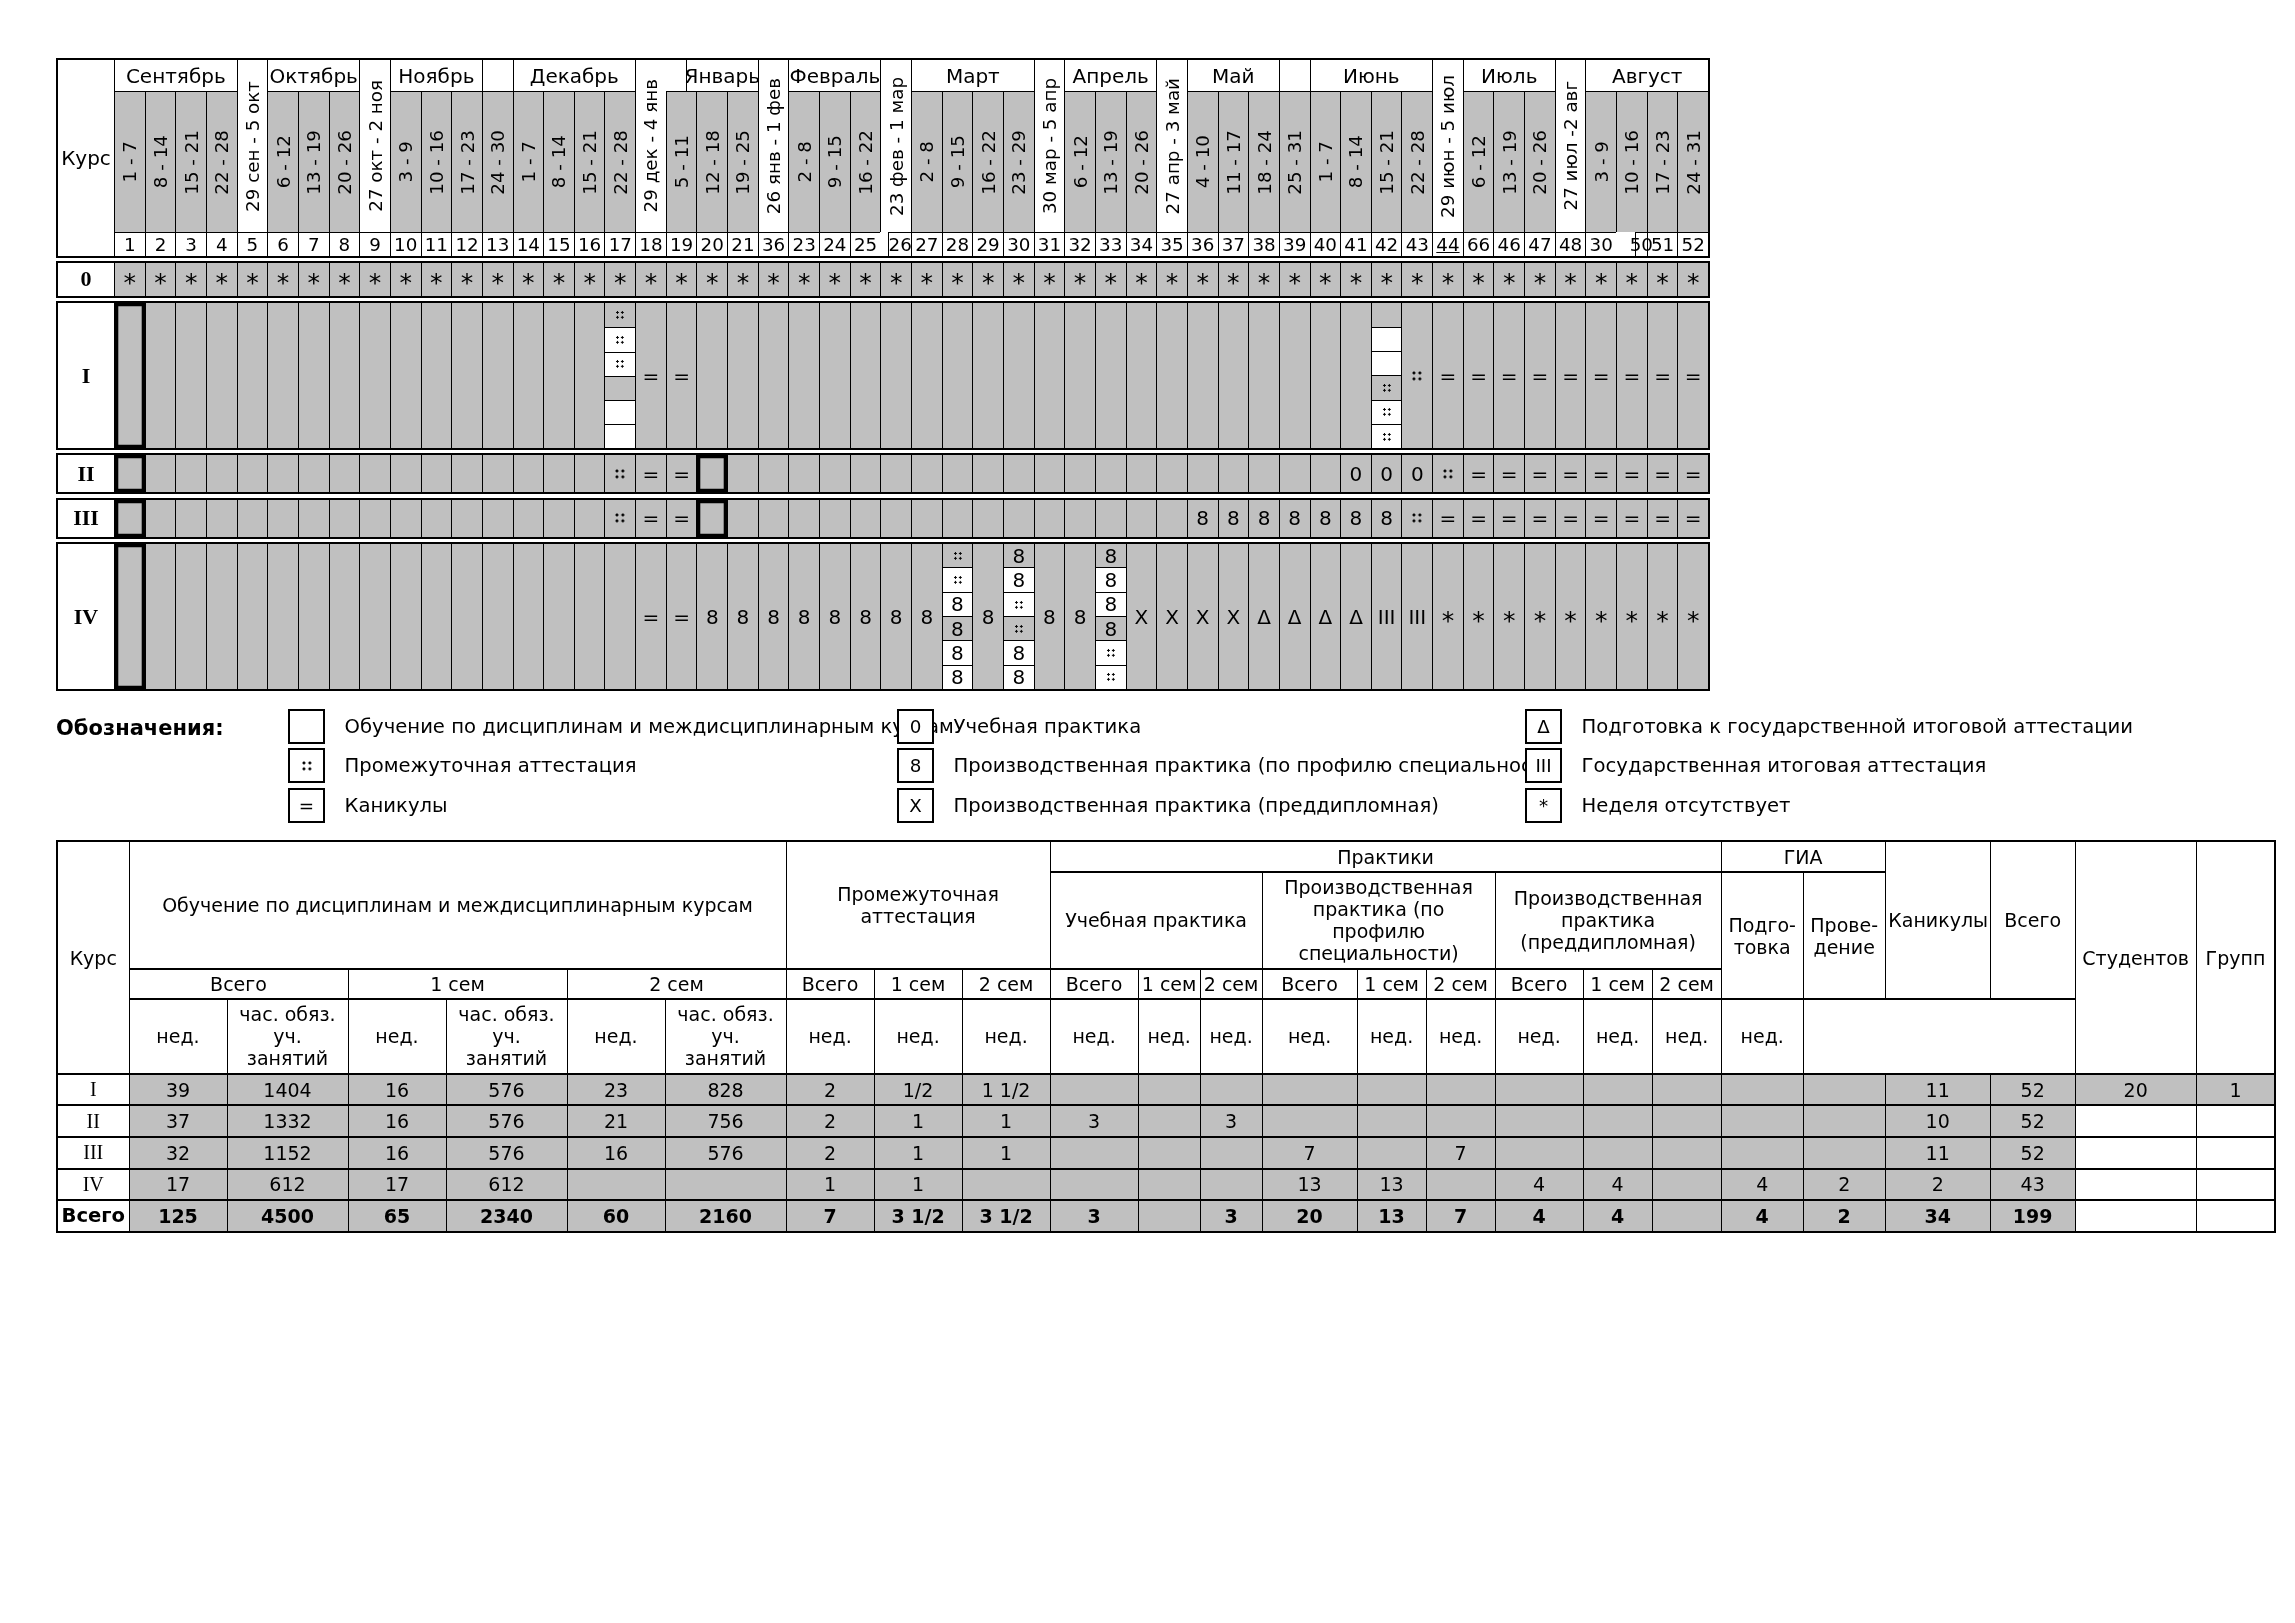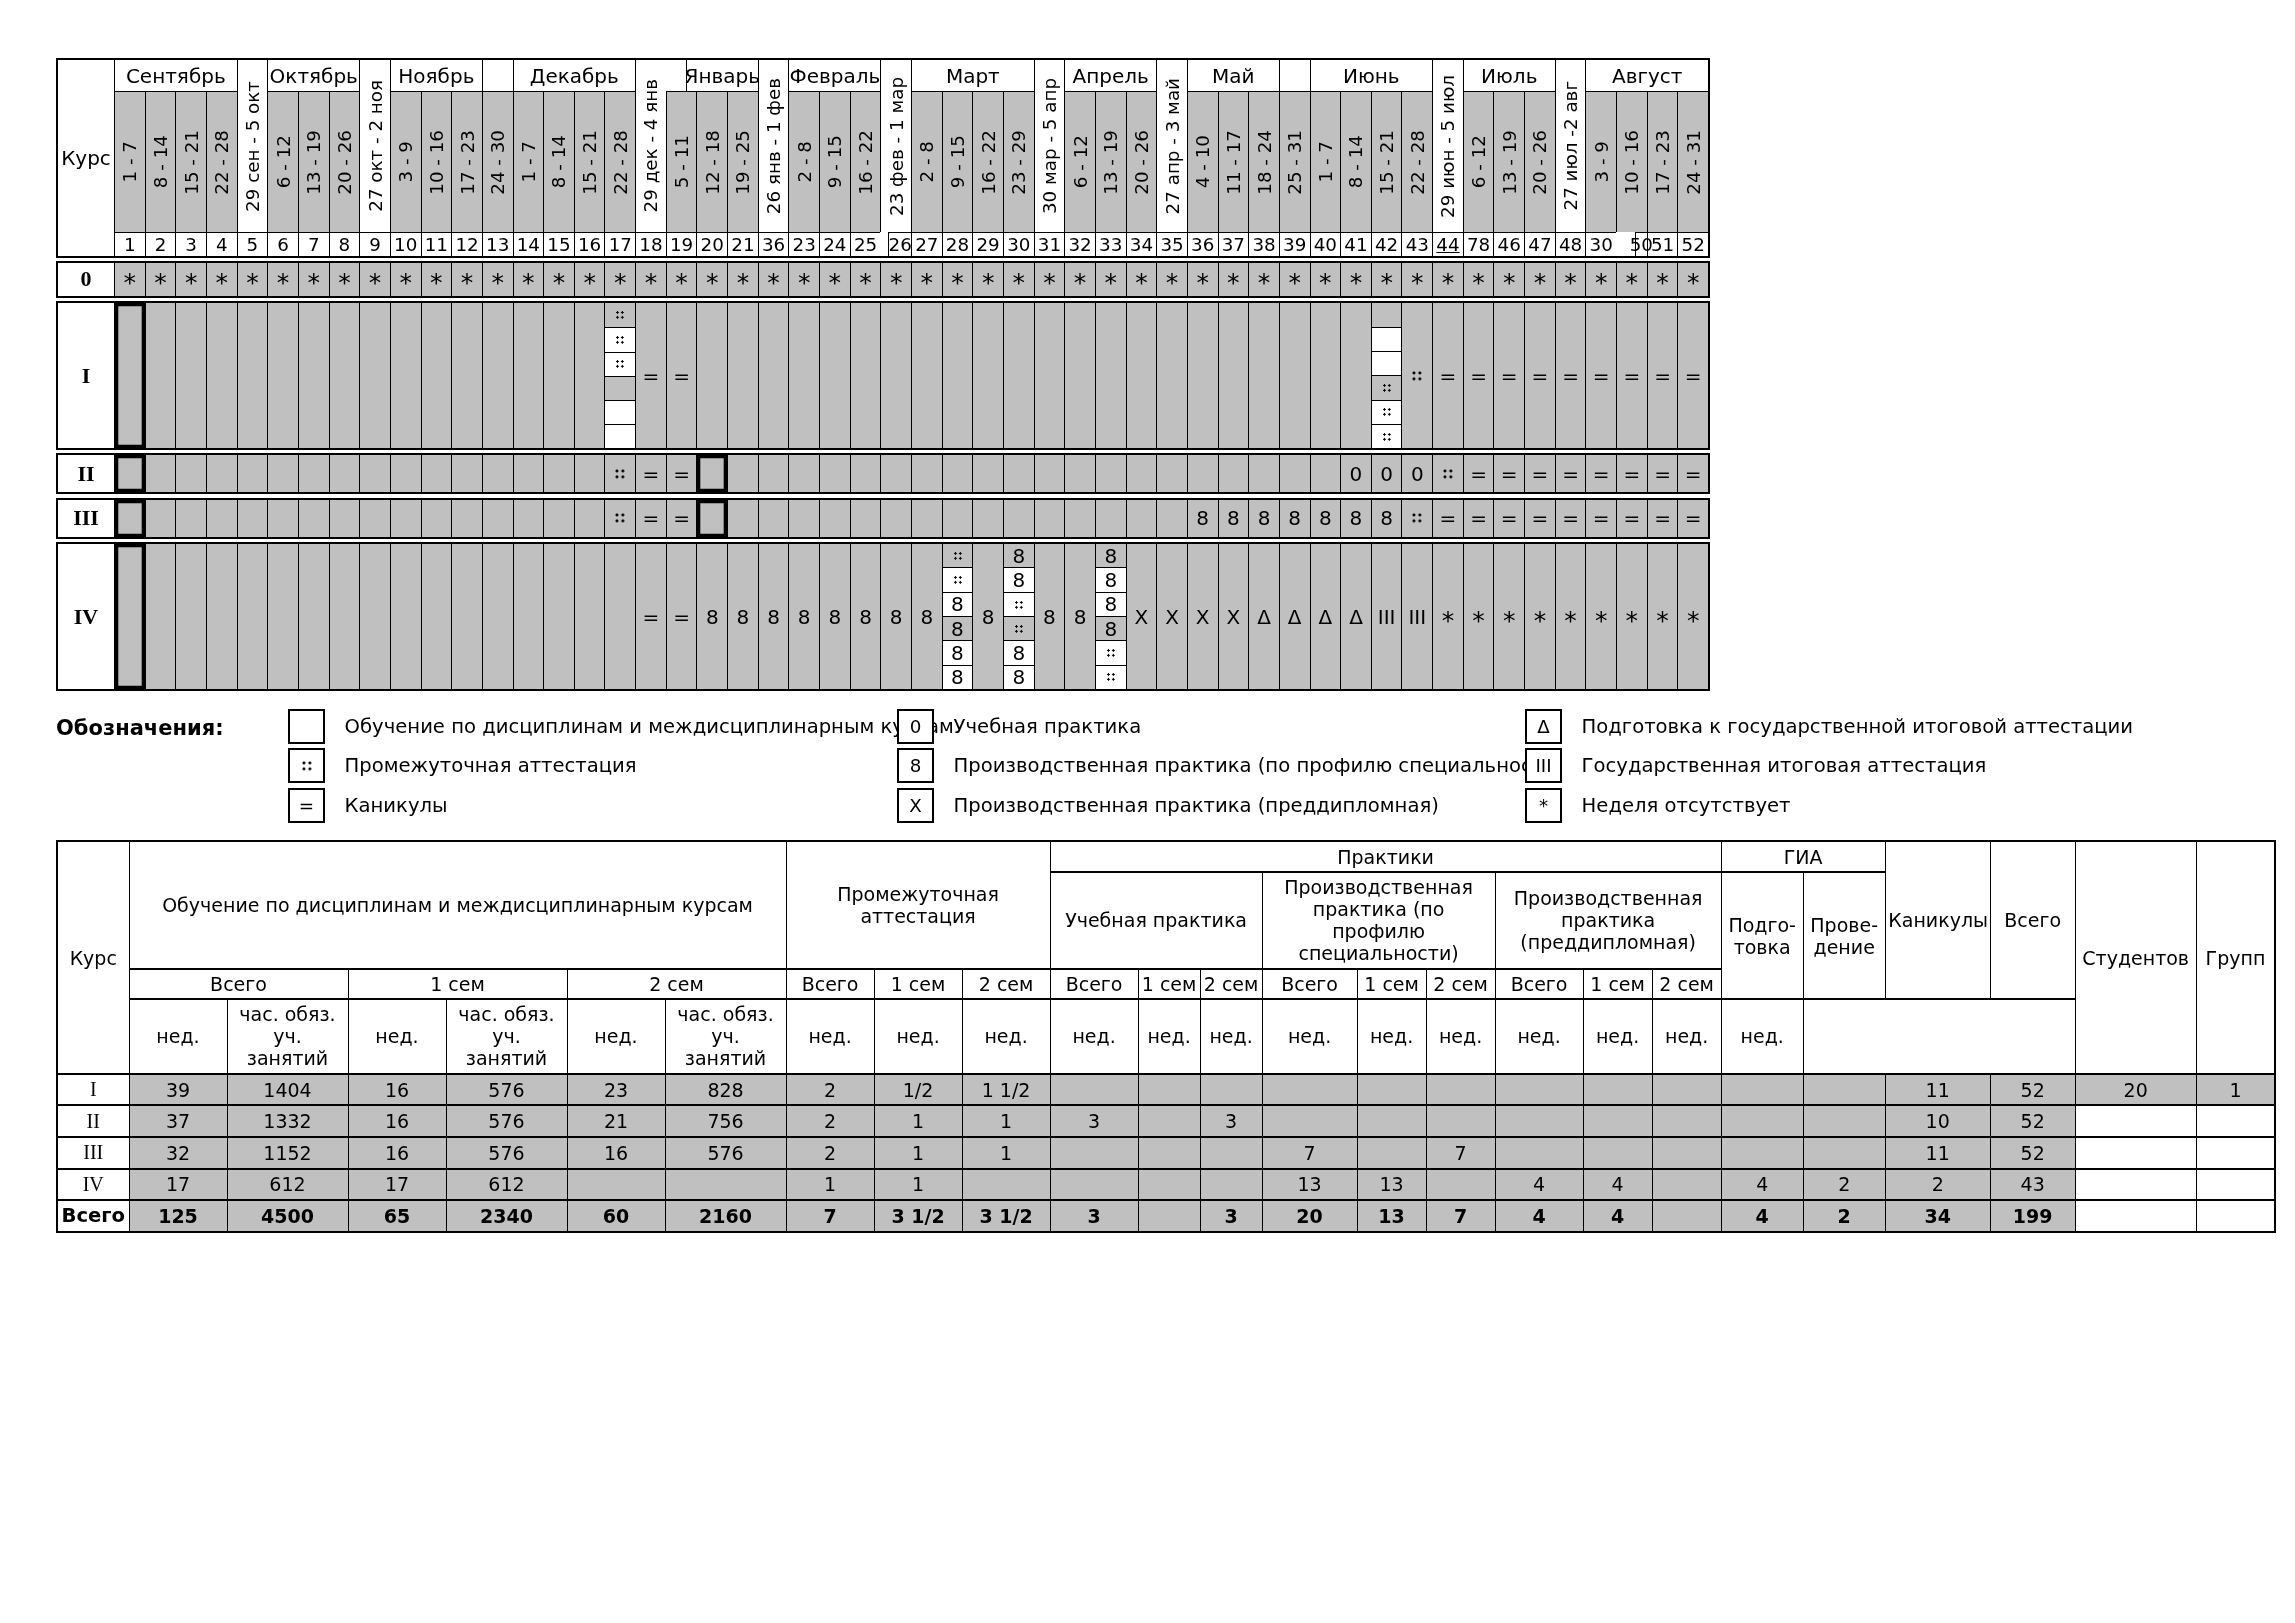--- a/index.html
+++ b/index.html
@@ -248,21 +248,21 @@
           <span class="vert">22 - 28</span>
         </div>
         <div class="cell bl bt ncell" style="grid-area: 3 / 44;">43</div>
         <div class="cell bl" style="grid-area: 1 / 45 / 3;">
           <span class="vert">29 июн - 5 июл</span>
         </div>
         <div class="cell bl bt ncell" style="grid-area: 3 / 45; text-decoration: underline;">44</div>
         <div class="cell bl bt grey" style="grid-area: 2 / 46;">
           <span class="vert">6 - 12</span>
         </div>
-        <div class="cell bl bt ncell" style="grid-area: 3 / 46;">78</div>
+        <div class="cell bl bt ncell" style="grid-area: 3 / 46;">66</div>
         <div class="cell bl bt grey" style="grid-area: 2 / 47;">
           <span class="vert">13 - 19</span>
         </div>
         <div class="cell bl bt ncell" style="grid-area: 3 / 47;">46</div>
         <div class="cell bl bt grey" style="grid-area: 2 / 48;">
           <span class="vert">20 - 26</span>
         </div>
         <div class="cell bl bt ncell" style="grid-area: 3 / 48;">47</div>
         <div class="cell bl" style="grid-area: 1 / 49 / 3;">
           <span class="vert">27 июл -2 авг</span>

